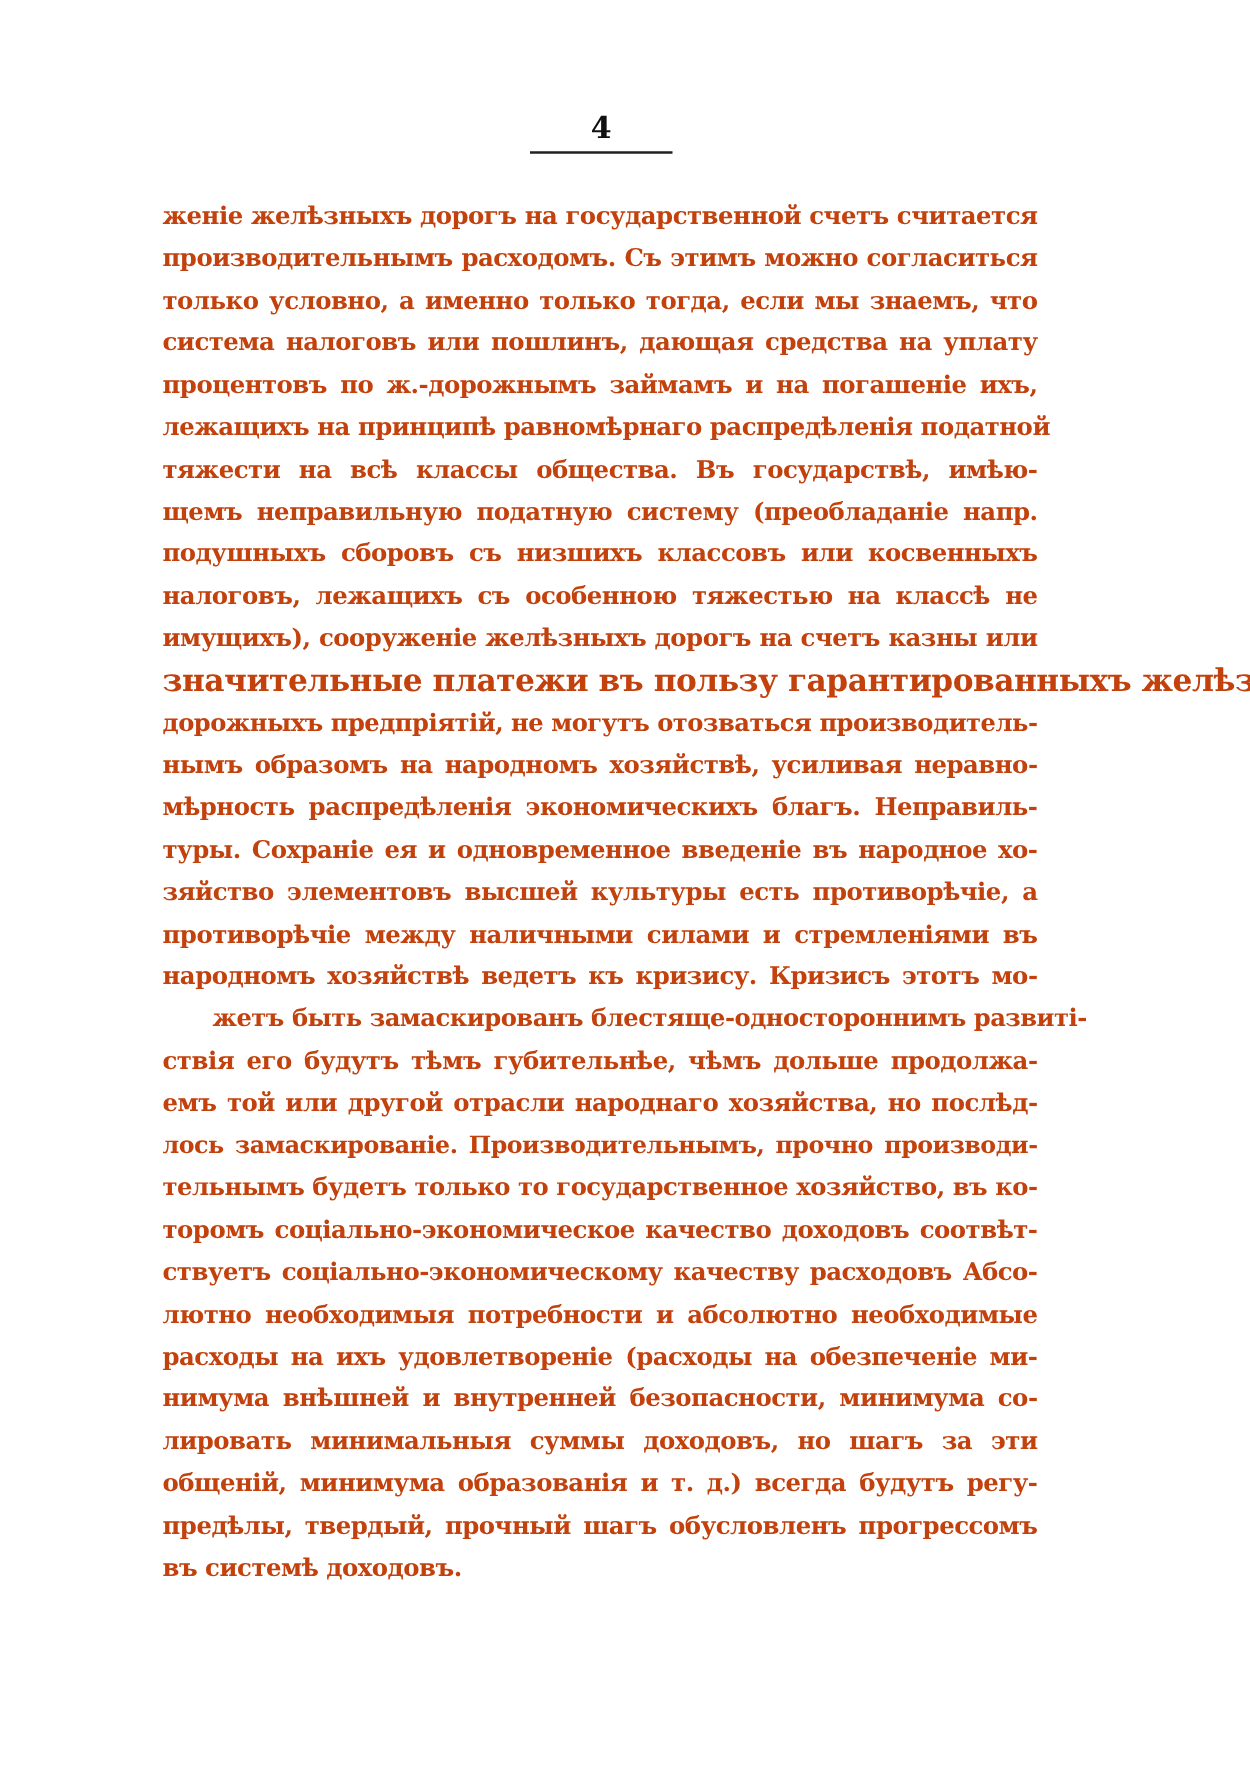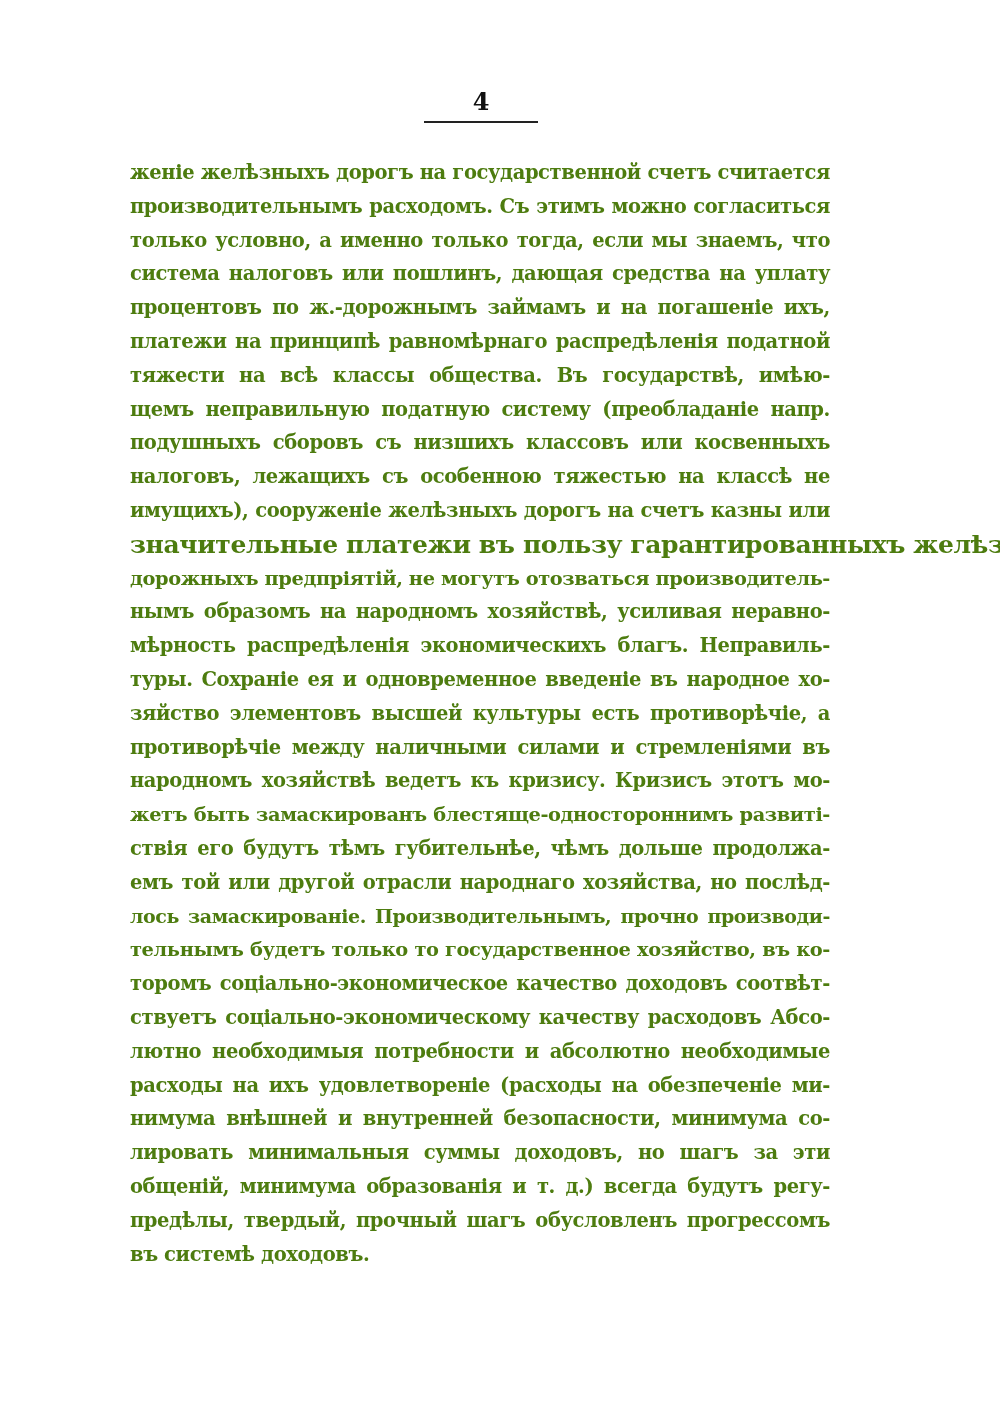--- a/index.html
+++ b/index.html
@@ -46,21 +46,21 @@
     .body-text {
       position: absolute;
       left: 130px;
       top: 156px;
       width: 700px;
     }
     .line {
       font-family: "DejaVu Serif", serif;
       font-weight: bold;
       font-size: 19.5px;
-      color: #4d7c0f;
+      color: #c2410c;
       height: 33.8px;
       line-height: 33.8px;
       white-space: nowrap;
       text-align: justify;
       text-align-last: justify;
       letter-spacing: -0.4px;
     }
     .line.last {
       text-align-last: left;
     }
@@ -73,35 +73,35 @@
     <span class="page-number">4</span>
   </div>
   <div class="page-rule"></div>
 
   <div class="body-text">
     <div class="line">женіе желѣзныхъ дорогъ на государственной счетъ считается</div>
     <div class="line">производительнымъ расходомъ. Съ этимъ можно согласиться</div>
     <div class="line">только условно, а именно только тогда, если мы знаемъ, что</div>
     <div class="line">система налоговъ или пошлинъ, дающая средства на уплату</div>
     <div class="line">процентовъ по ж.-дорожнымъ займамъ и на погашеніе ихъ,</div>
-    <div class="line">платежи на принципѣ равномѣрнаго распредѣленія податной</div>
+    <div class="line">лежащихъ на принципѣ равномѣрнаго распредѣленія податной</div>
     <div class="line">тяжести на всѣ классы общества. Въ государствѣ, имѣю-</div>
     <div class="line">щемъ неправильную податную систему (преобладаніе напр.</div>
     <div class="line">подушныхъ сборовъ съ низшихъ классовъ или косвенныхъ</div>
     <div class="line">налоговъ, лежащихъ съ особенною тяжестью на классѣ не</div>
     <div class="line">имущихъ), сооруженіе желѣзныхъ дорогъ на счетъ казны или</div>
     <div class="line" style="font-size: 25px;">значительные платежи въ пользу гарантированныхъ желѣзно-</div>
     <div class="line" style="font-size: 19.3617px;">дорожныхъ предпріятій, не могутъ отозваться производитель-</div>
     <div class="line">нымъ образомъ на народномъ хозяйствѣ, усиливая неравно-</div>
     <div class="line">мѣрность распредѣленія экономическихъ благъ. Неправиль-</div>
     <div class="line">туры. Сохраніе ея и одновременное введеніе въ народное хо-</div>
     <div class="line">зяйство элементовъ высшей культуры есть противорѣчіе, а</div>
     <div class="line">противорѣчіе между наличными силами и стремленіями въ</div>
     <div class="line">народномъ хозяйствѣ ведетъ къ кризису. Кризисъ этотъ мо-</div>
-    <div class="line" style="font-size: 19.3892px;">жетъ быть замаскированъ блестяще-одностороннимъ развиті-</div>
+    <div class="line" style="font-size: 19.3892px; margin-left: 40px;">жетъ быть замаскированъ блестяще-одностороннимъ развиті-</div>
     <div class="line">ствія его будутъ тѣмъ губительнѣе, чѣмъ дольше продолжа-</div>
     <div class="line">емъ той или другой отрасли народнаго хозяйства, но послѣд-</div>
     <div class="line" style="font-size: 19px;">лось замаскированіе. Производительнымъ, прочно производи-</div>
     <div class="line" style="font-size: 19.4168px;">тельнымъ будетъ только то государственное хозяйство, въ ко-</div>
     <div class="line">торомъ соціально-экономическое качество доходовъ соотвѣт-</div>
     <div class="line">ствуетъ соціально-экономическому качеству расходовъ Абсо-</div>
     <div class="line">лютно необходимыя потребности и абсолютно необходимые</div>
     <div class="line">расходы на ихъ удовлетвореніе (расходы на обезпеченіе ми-</div>
     <div class="line">нимума внѣшней и внутренней безопасности, минимума со-</div>
     <div class="line">лировать минимальныя суммы доходовъ, но шагъ за эти</div>

